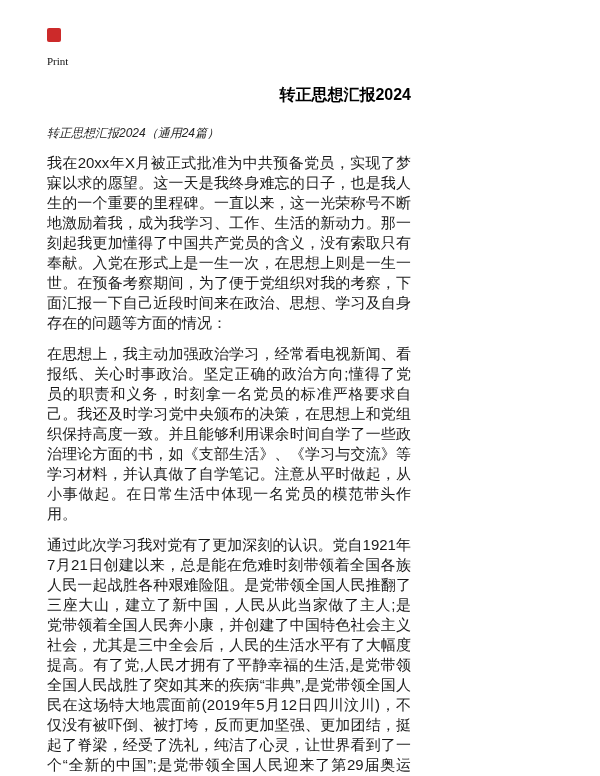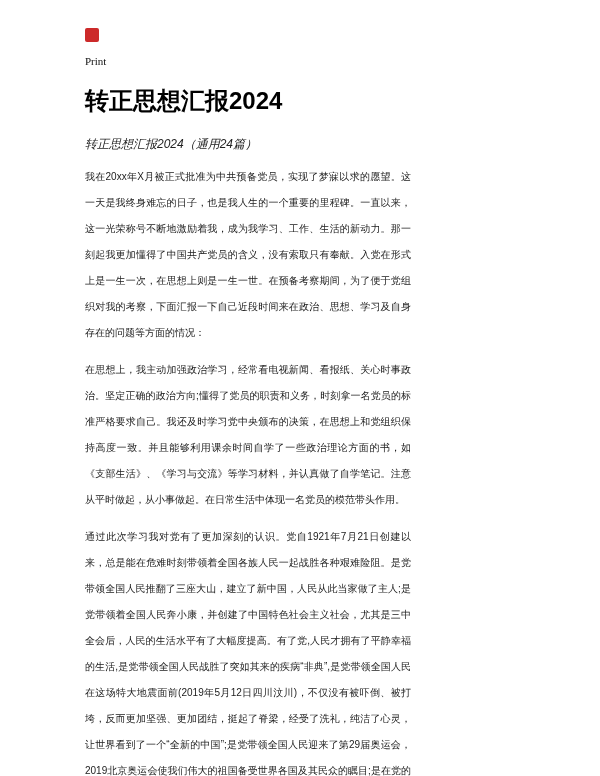--- a/index.html
+++ b/index.html
@@ -8,42 +8,42 @@
     height: 776px;
     background: #ffffff;
     overflow: hidden;
     font-family: "Liberation Sans", sans-serif;
     color: #1b1b1b;
   }
   .page {
     box-sizing: border-box;
     width: 496px;
     height: 776px;
-    padding: 28px 85px 0 85px;
+    padding: 28px 85px 0 47px;
     overflow: hidden;
   }
   .red-badge {
     width: 14px;
     height: 14px;
     background: #cc2a2a;
     border-radius: 2px;
   }
   .print-link {
     margin-top: 13px;
     font-family: "Liberation Serif", serif;
     font-size: 11px;
     color: #111;
     cursor: pointer;
     width: -moz-fit-content;
     width: fit-content;
   }
   .doc-title {
     margin: 18px 0 0 0;
-    text-align: left;
-    font-size: 24px;
+    text-align: right;
+    font-size: 16px;
     font-weight: bold;
     color: #000;
   }
   .doc-subtitle {
     margin-top: 19px;
     font-size: 12px;
     color: #222;
     font-style: italic;
   }
   .section-heading {
@@ -53,22 +53,22 @@
     color: #000;
   }
   .salutation {
     margin-top: 15px;
     font-size: 12.5px;
     line-height: 19px;
   }
   .doc-body { margin-top: 0; }
   .para {
     margin: 11px 0 0 0;
-    font-size: 10px;
-    line-height: 26px;
+    font-size: 15px;
+    line-height: 20px;
     text-align: justify;
     color: #1b1b1b;
   }
 </style>
 </head>
 <body>
 
 <div class="page">
 
   <div class="red-badge" style="background: rgb(204, 42, 42);"></div>

